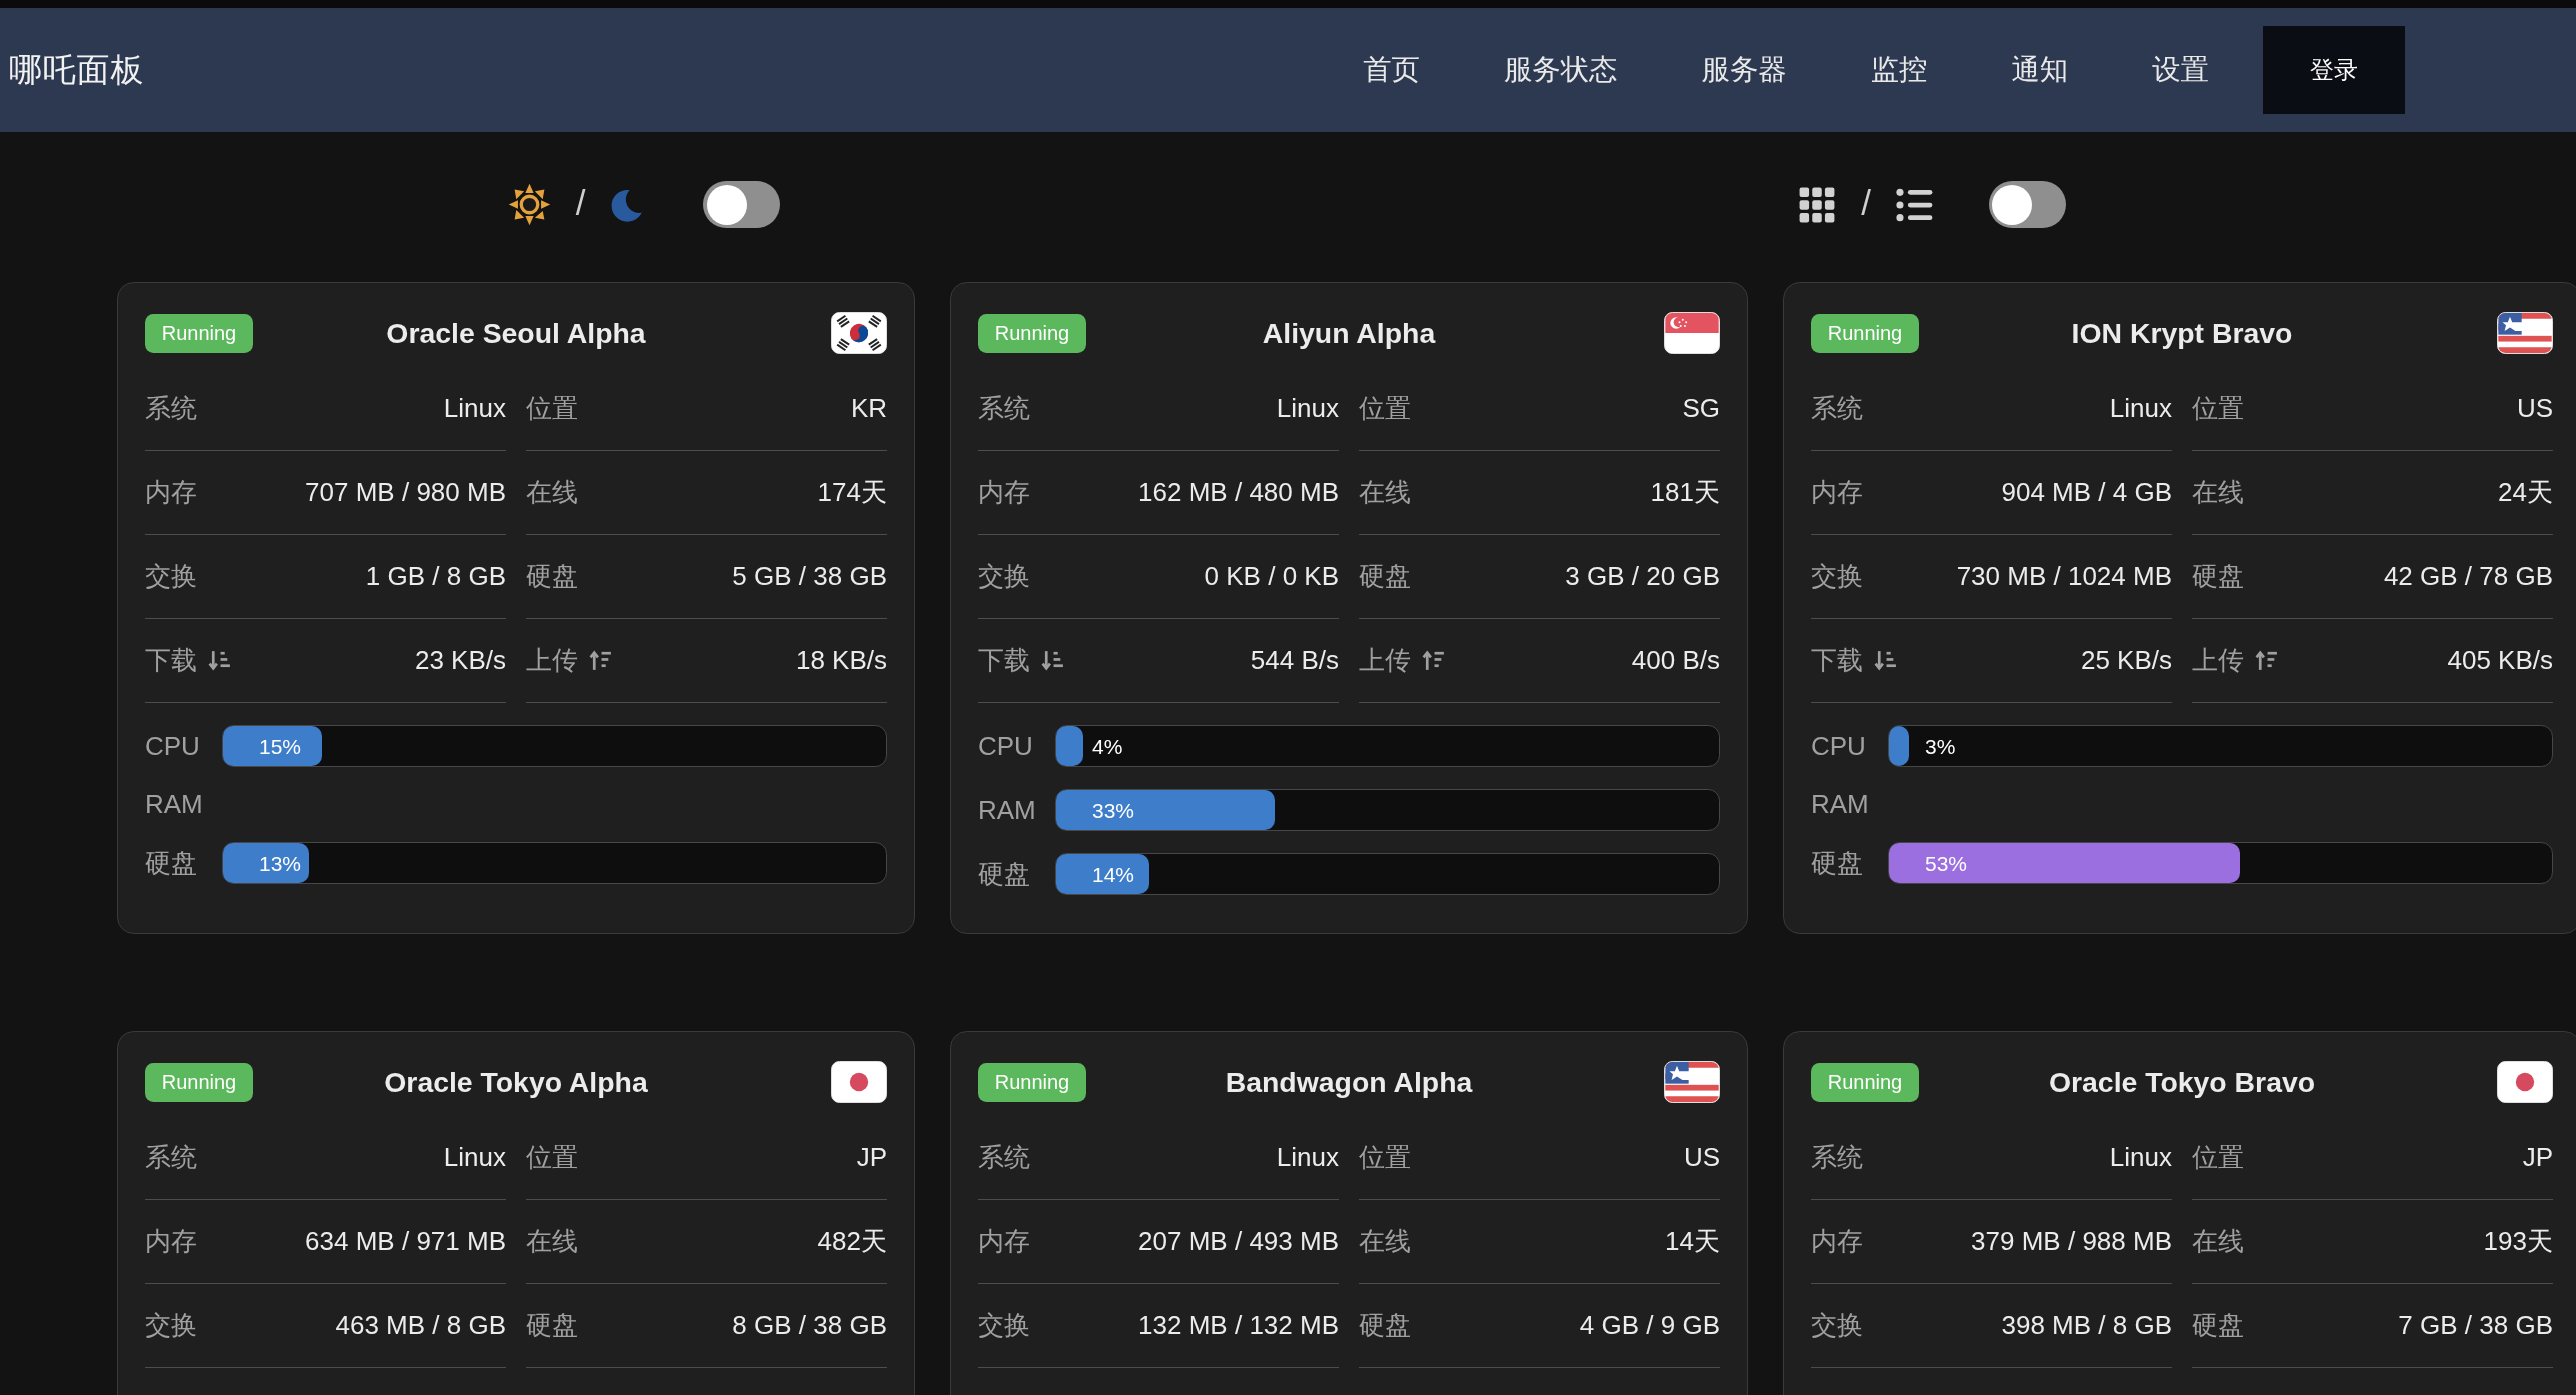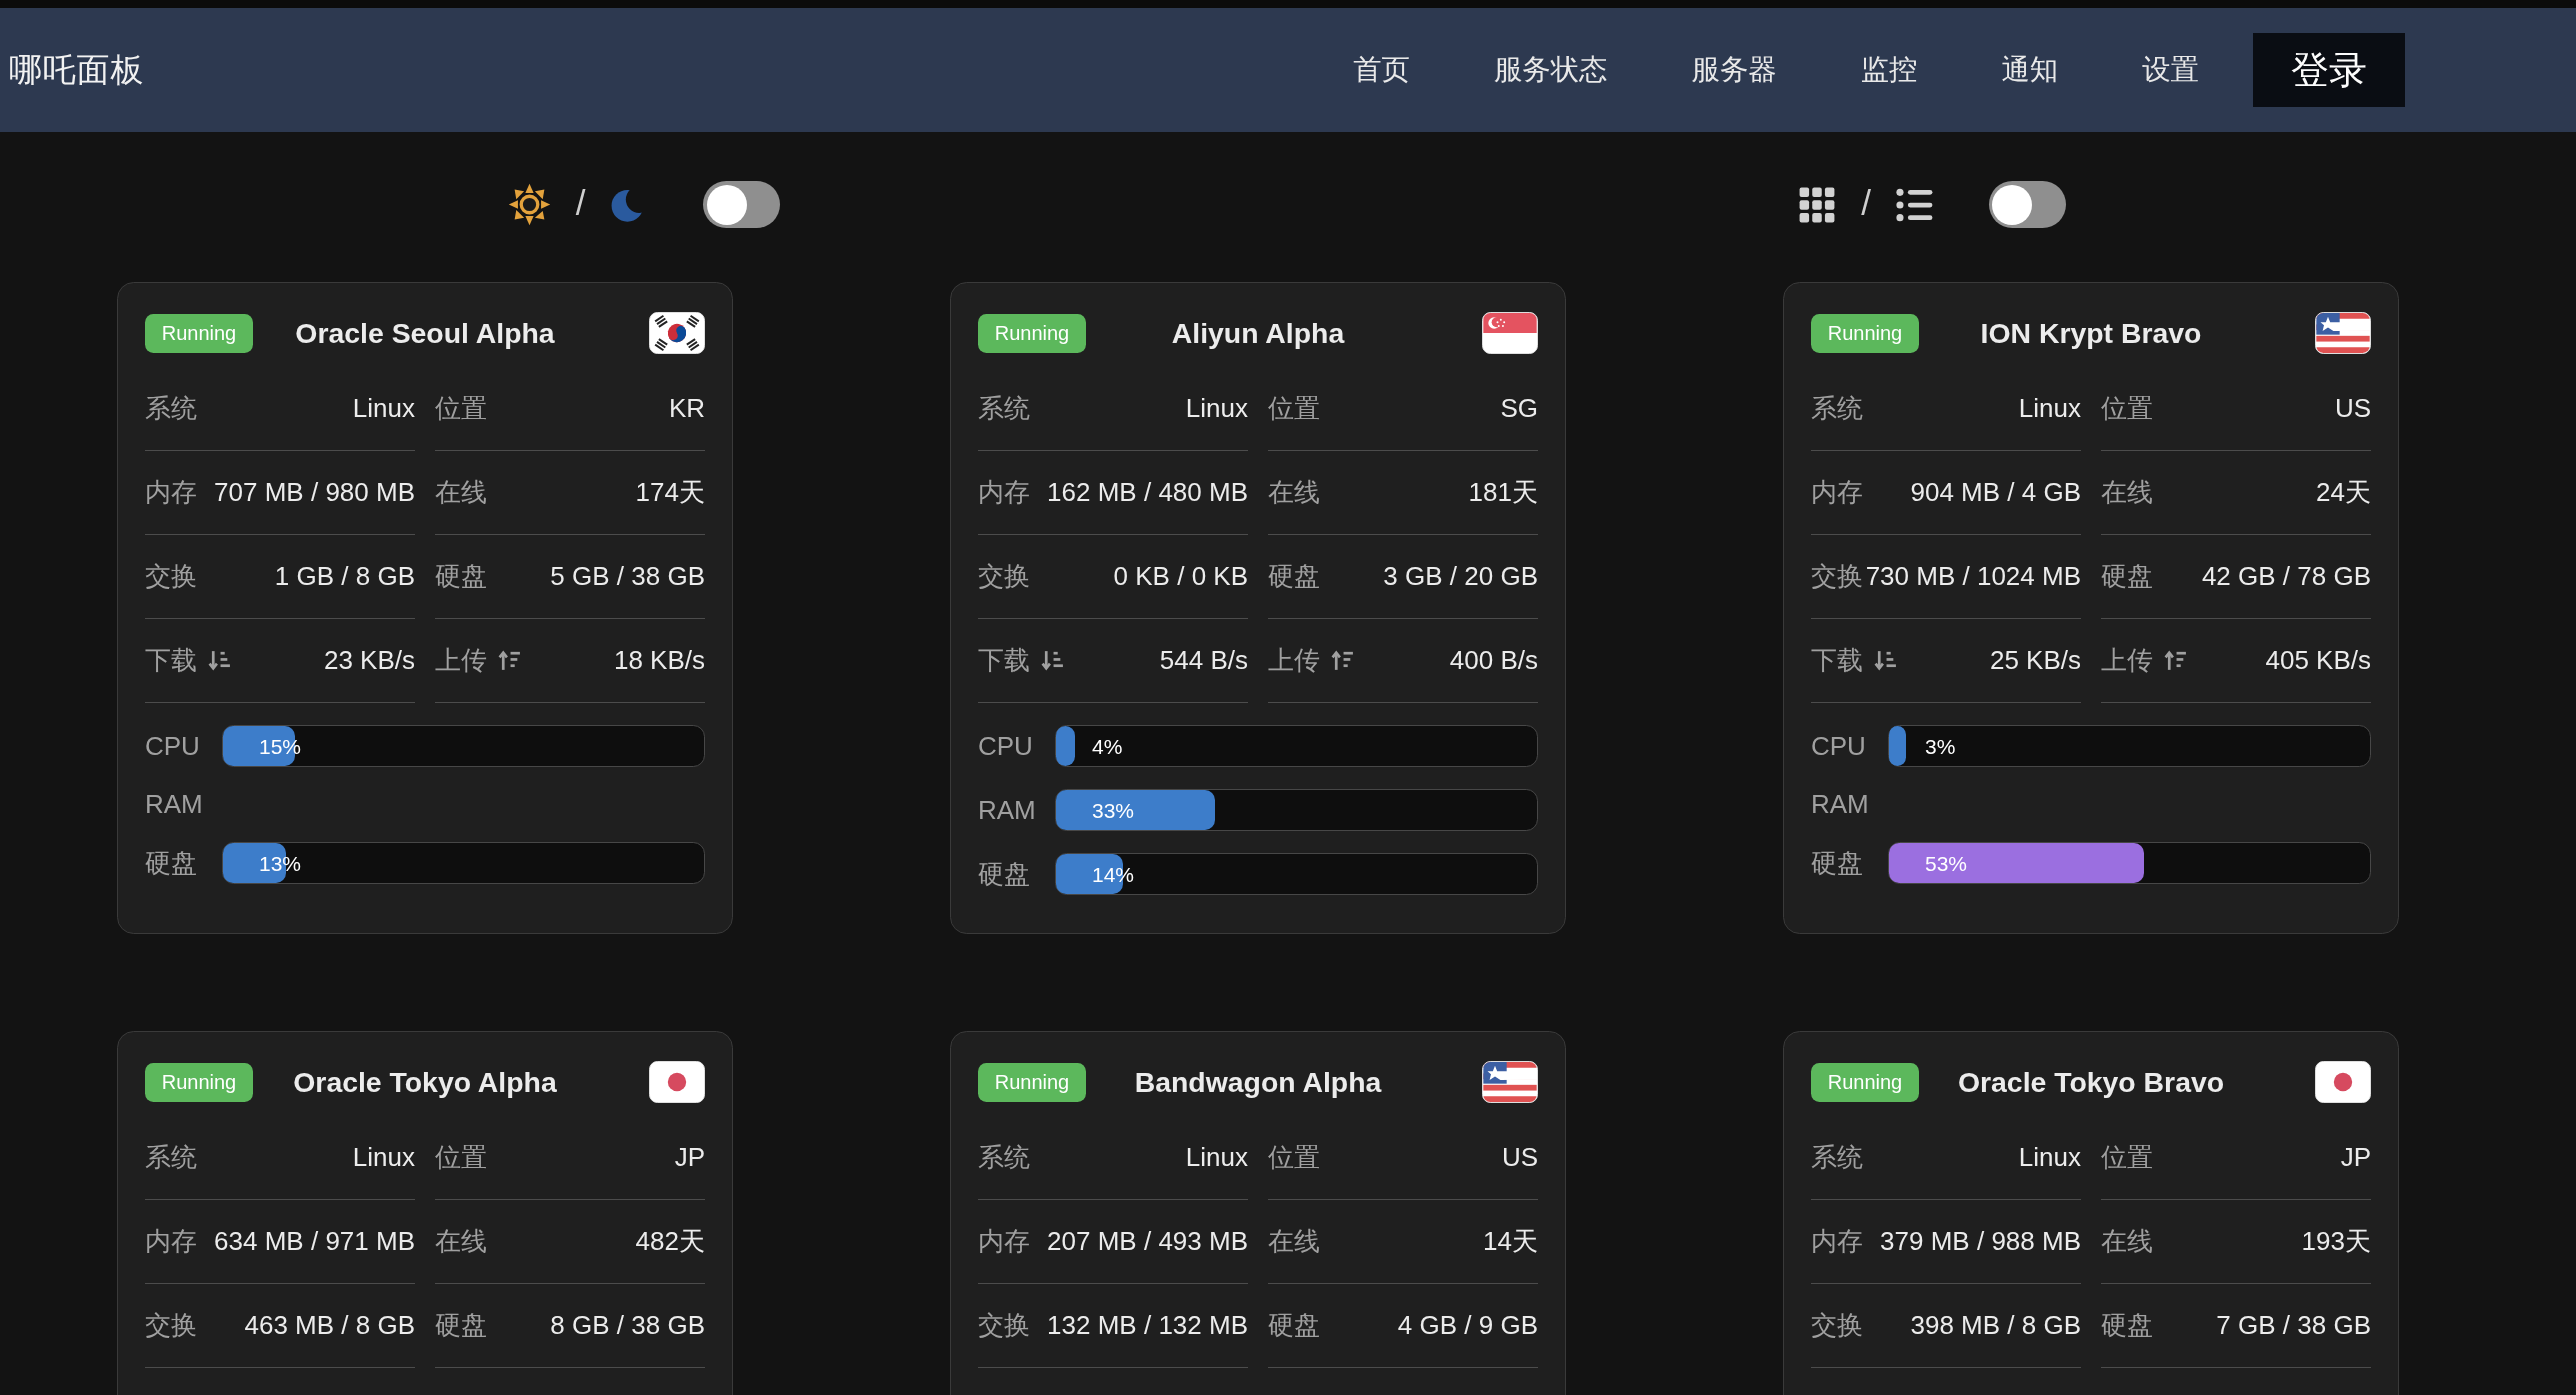--- a/index.html
+++ b/index.html
@@ -9,35 +9,35 @@
     font-family:"Liberation Sans","DejaVu Sans",sans-serif;
     -webkit-font-smoothing:antialiased;
   }
   .top-strip{height:8.4px;background:#0b0b0b;}
   
   .navbar{height:124px;background:#2d3950;display:flex;align-items:center;
     padding:0 171px 0 209px;box-sizing:border-box;}
   .brand{font-size:33px;color:#f2f2f2;letter-spacing:0.8px;cursor:pointer;}
   .nav{margin-left:auto;display:flex;align-items:flex-end;gap:84px;}
   .nav a{font-size:28.4px;color:#e9e9e9;text-decoration:none;cursor:pointer;white-space:nowrap;}
-  .login{margin-left:54px;background:#0a0d13;color:#fdfdfd;font-size:38px;height:74px;
+  .login{margin-left:54px;background:#0a0d13;color:#fdfdfd;font-size:24px;height:88px;
     min-width:142px;display:flex;align-items:center;justify-content:center;
     padding:0 38px;box-sizing:border-box;cursor:pointer;}
   
   .toggles{display:flex;margin-top:49px;}
   .toggle-half{width:50%;display:flex;align-items:center;justify-content:center;gap:25px;}
   .slash{color:#cfcfcf;font-size:35px;line-height:1;transform:translateY(-1.7px);}
   .switch{width:77px;height:47px;border-radius:23.4px;background:#8f8f8f;position:relative;
     margin-left:30px;cursor:pointer;flex:none;}
   .switch .knob{position:absolute;left:3.3px;top:3.3px;width:40px;height:40px;border-radius:50%;background:#fff;}
   .ticon{display:block;flex:none;}
   
   .cards{margin:54px 70px 0 117px;display:grid;grid-template-columns:repeat(3,723px);
     column-gap:110px;row-gap:97px;}
-  .card{box-sizing:border-box;width:616px;height:652px;background:#1f1f1f;
+  .card{box-sizing:border-box;width:798px;height:652px;background:#1f1f1f;
     border:1.7px solid #3a3a3a;border-radius:16.7px;padding:22px 27px;cursor:pointer;}
   .card-head{display:grid;grid-template-columns:1fr auto 1fr;align-items:center;margin:6.7px 0 13.4px;}
   .badge{justify-self:start;background:var(--green,#5cb85c);color:#fff;font-size:20px;
     padding:7.5px 16.7px;border-radius:8.4px;line-height:1.2;}
   .title{margin:0;font-size:28.4px;font-weight:bold;color:#ececec;justify-self:center;white-space:nowrap;}
   .flag{justify-self:end;width:54px;height:40px;border-radius:8.4px;overflow:hidden;display:block;
     border:1.7px solid #dedede;background:#fff;box-sizing:content-box;}
   .flag svg{display:block;width:100%;height:100%;}
   .stats{display:grid;grid-template-columns:1fr 1fr;column-gap:20px;}
   .cell{display:flex;justify-content:space-between;align-items:center;height:83px;

